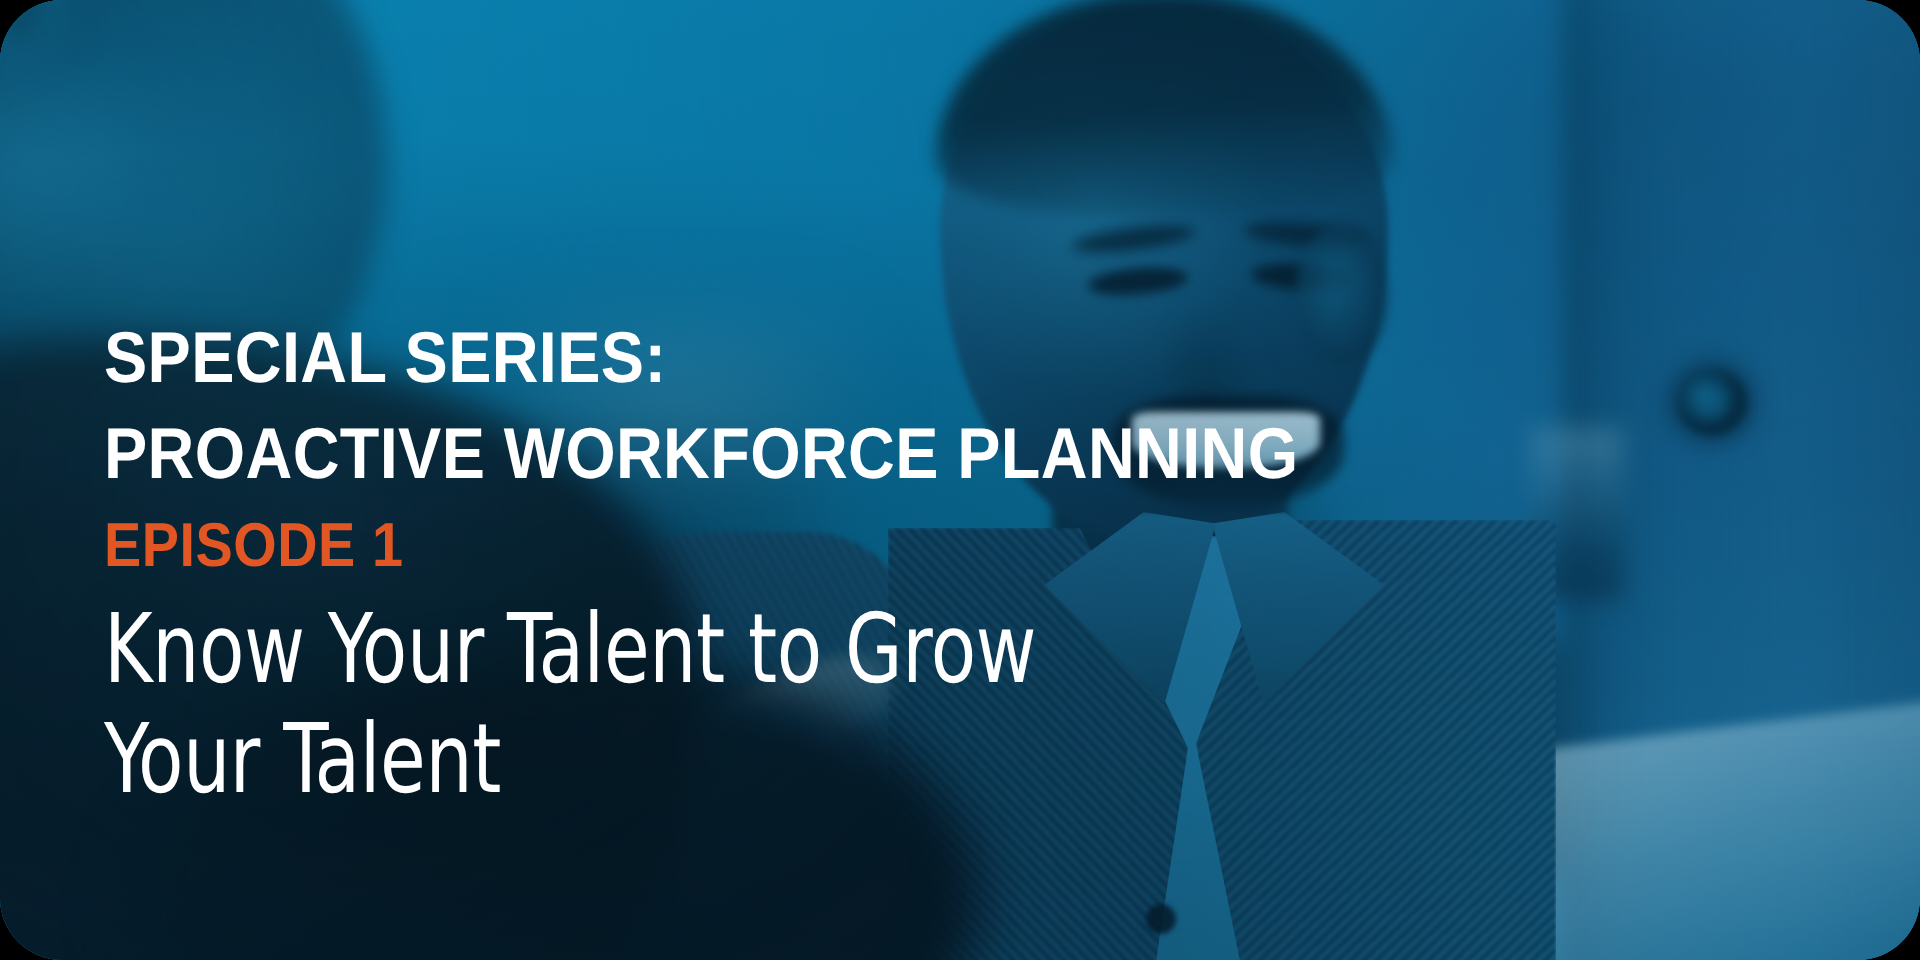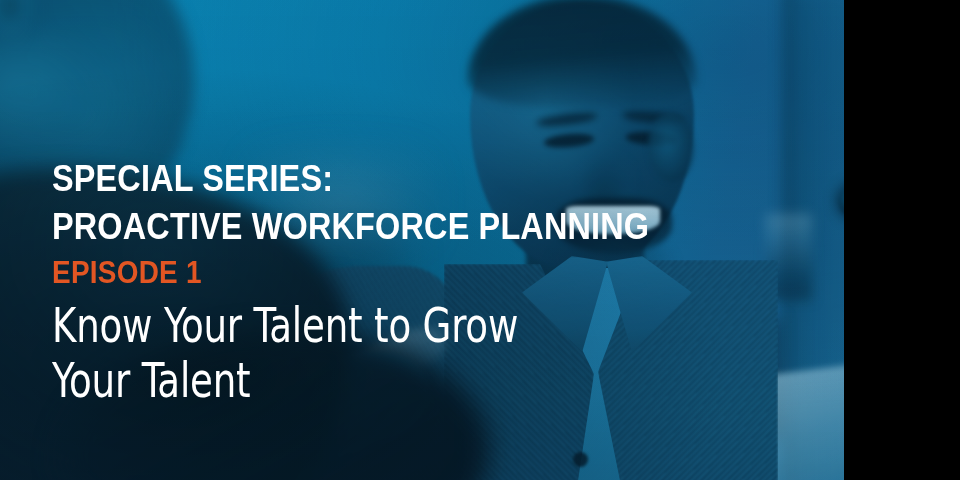--- a/index.html
+++ b/index.html
@@ -6,24 +6,25 @@
     margin: 0;
     padding: 0;
     background: #000;
   }
   body {
     font-family: "Liberation Sans", sans-serif;
   }
 
   .banner {
     position: relative;
-    width: 844px;
+    width: 960px;
     height: 480px;
     overflow: hidden;
     background: #0880b0;
+    border-radius: 31px;
   }
 
   
   .photo {
     position: absolute;
     inset: 0;
     overflow: hidden;
   }
 
   

